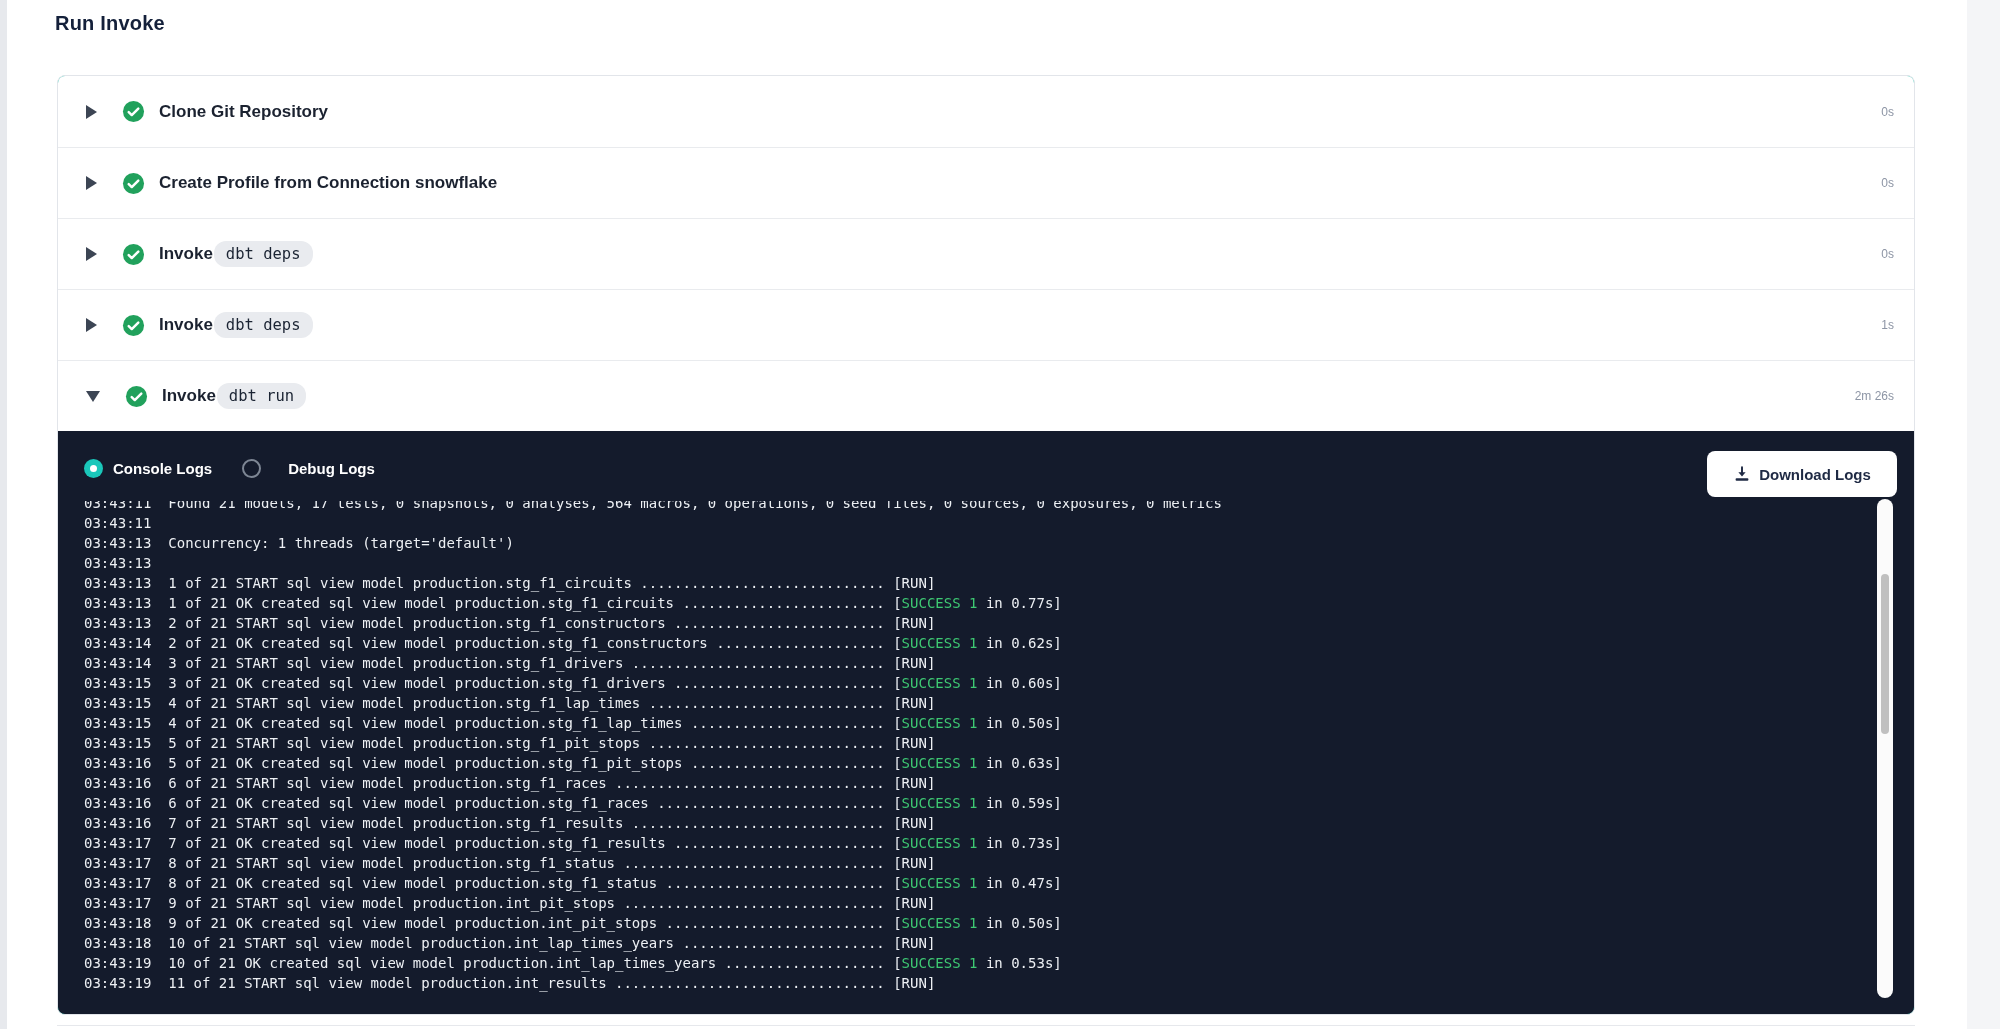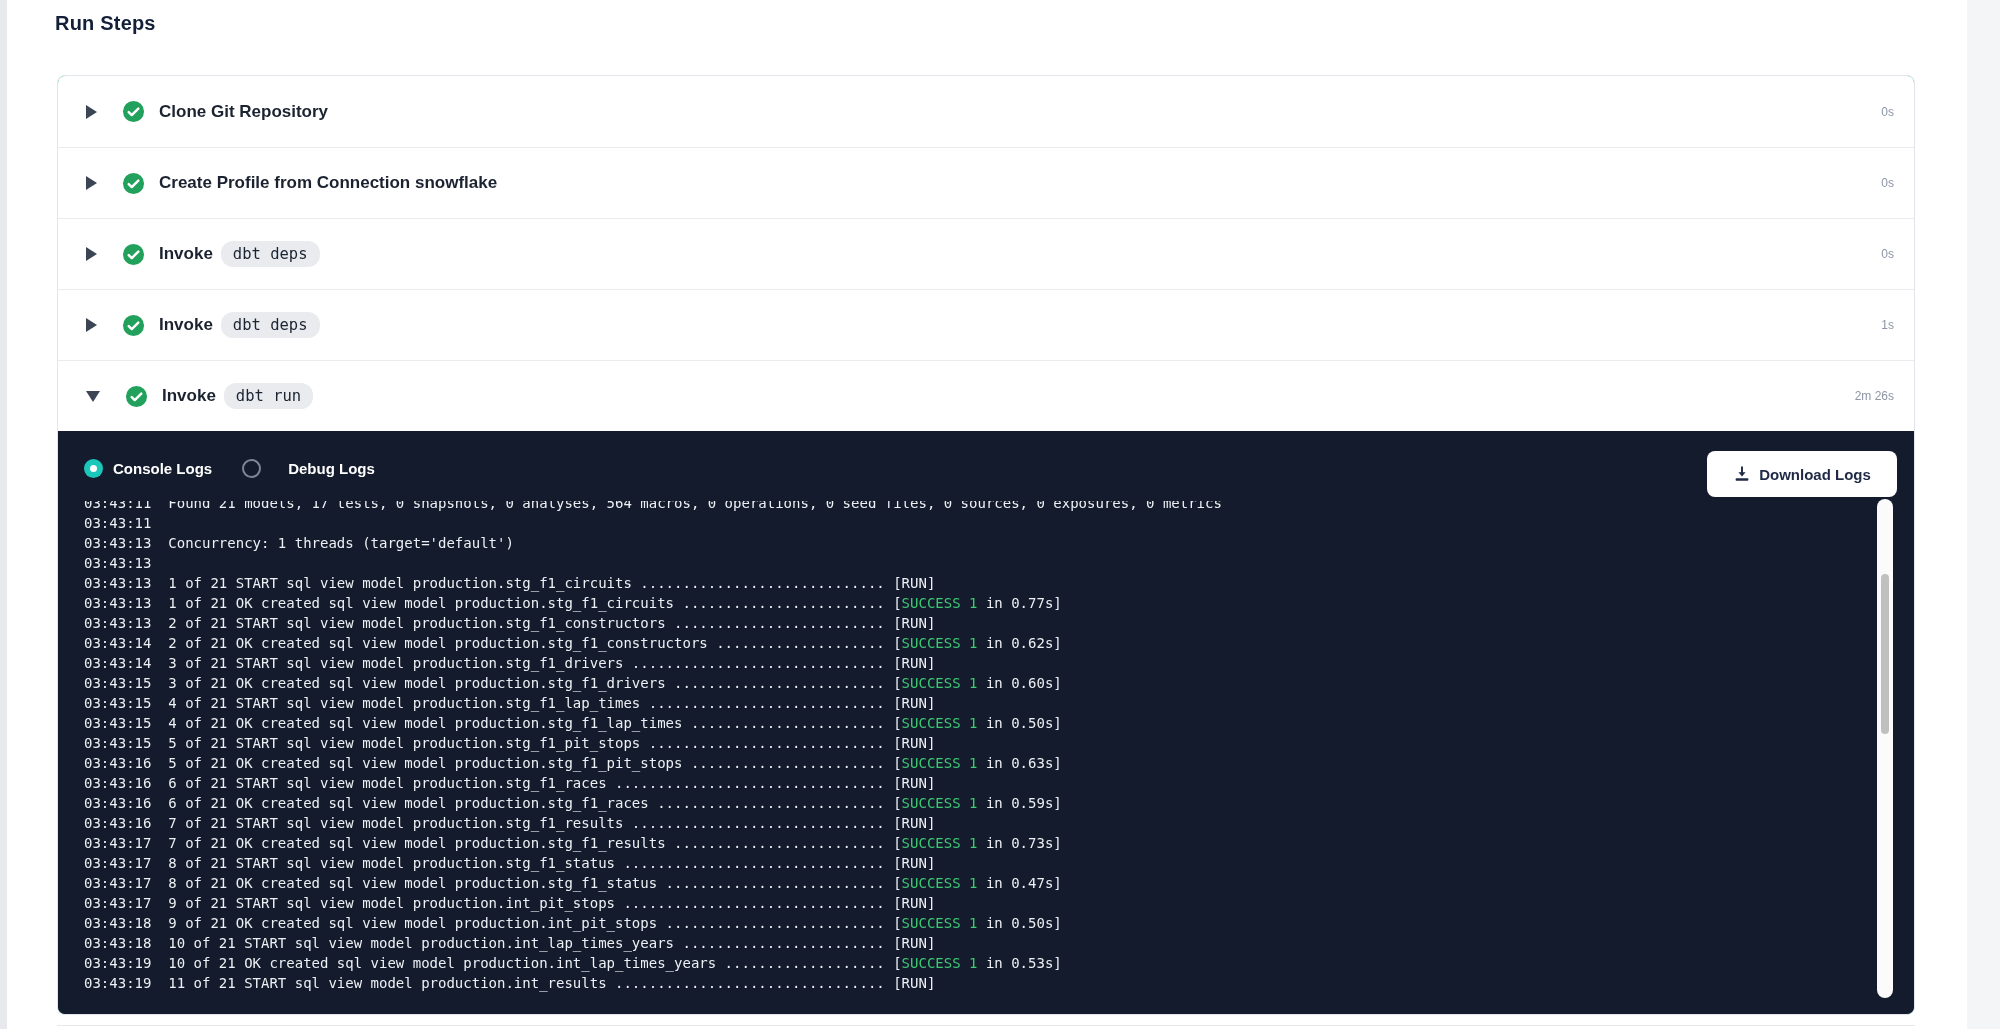--- a/index.html
+++ b/index.html
@@ -12,21 +12,21 @@
           background:#14b8a6; border:1px solid #e2e5ea; border-radius:8px; overflow:hidden; }
   .step-row { position:relative; height:71px; display:flex; align-items:center; padding-left:28px; background:#fff; }
   .step-row + .step-row { border-top:1px solid #e9ebee; }
 
   .tri { width:0; height:0; margin-right:25px; flex:0 0 auto; }
   .tri.right { border-left:11px solid #3c4554; border-top:7px solid transparent; border-bottom:7px solid transparent; }
   .tri.down  { border-top:11px solid #3c4554; border-left:7px solid transparent; border-right:7px solid transparent; }
 
   .check { flex:0 0 auto; margin-right:14px; display:block; }
   .step-label { font-size:17px; font-weight:700; color:#1b2230; }
-  .cmd-badge { margin-left:8px; background:#e9ebef; border-radius:12px; padding:4px 12px;
+  .cmd-badge { margin-left:1px; background:#e9ebef; border-radius:12px; padding:4px 12px;
                font-family:"DejaVu Sans Mono", monospace; font-size:15.5px; color:#1b2433; }
   .step-duration { position:absolute; right:20px; top:50%; transform:translateY(-50%);
                    font-size:12px; color:#8d95a5; }
 
   .log-panel { position:relative; width:100%; height:585px; background:#141b2c; }
   .radio-group { position:absolute; left:26px; top:28px; display:flex; align-items:center; }
   .radio { width:19px; height:19px; border-radius:50%; flex:0 0 auto; position:relative; cursor:pointer; }
   .radio.selected { background:#1ac7ba; }
   .radio.selected::after { content:""; position:absolute; left:6px; top:6px; width:7px; height:7px; border-radius:50%; background:#ffffff; }
   .radio.unselected { background:transparent; border:2.5px solid #7d8694; }
@@ -49,21 +49,21 @@
   .scroll-thumb { position:absolute; left:4px; top:75px; width:8px; height:160px; background:#c0c0c0; border-radius:4px; }
 
   .below-line { position:absolute; left:57px; top:1025px; width:1858px; height:1px; background:#e6e8ec; }
 </style>
 </head>
 <body>
 
 <div class="gutter-left"></div>
 <div class="gutter-right"></div>
 
-<div class="page-title">Run Steps</div>
+<div class="page-title">Run Invoke</div>
 
 <div class="card">
   <div id="rows">
       <div class="step-row">
         <span class="tri right"></span>
         <svg class="check" width="23" height="23" viewBox="0 0 24 24">
           <circle cx="12" cy="12" r="11" fill="#21a15c"></circle>
           <path d="M7 12.6l3.2 3.1L17 9" stroke="#fff" stroke-width="2.6" fill="none" stroke-linecap="round" stroke-linejoin="round"></path>
         </svg>
         <span class="step-label">Clone Git Repository</span>

